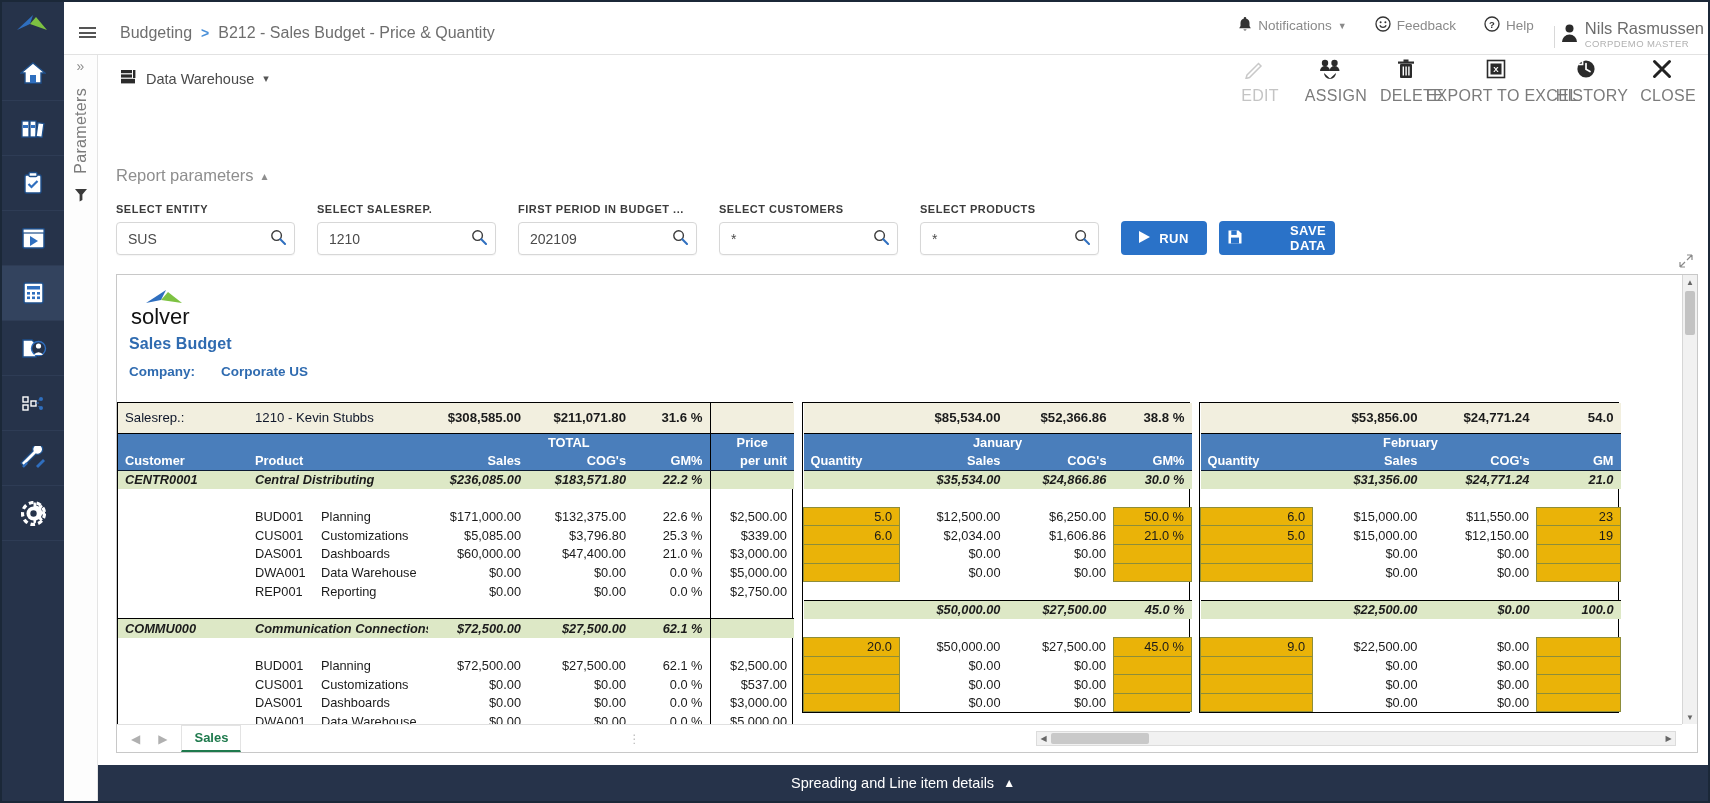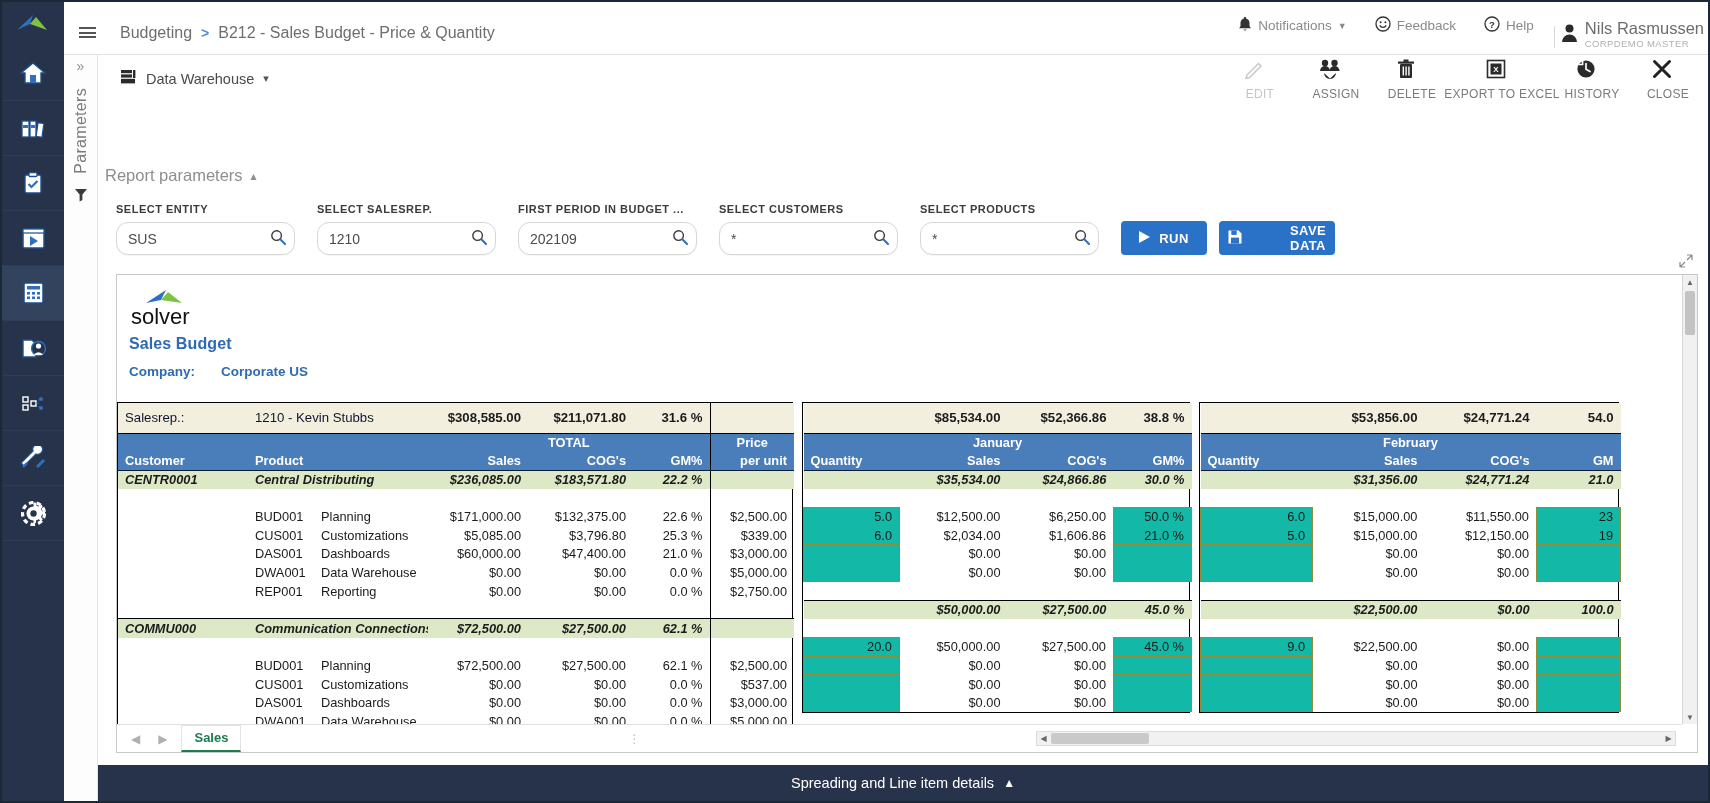--- a/index.html
+++ b/index.html
@@ -104,52 +104,52 @@
   
   .action-bar {
     position: absolute; right: 8px; top: 4px;
     display: flex; gap: 0px; align-items: flex-start;
   }
   .action-btn {
     width: 76px; display: flex; flex-direction: column; align-items: center;
     gap: 7px; cursor: pointer; padding-top: 8px;
   }
   .action-btn.wide { width: 104px; }
-  .action-btn .lbl { font-size: 12px; color:#7b7b7b; letter-spacing: .3px; white-space: nowrap; margin-left: 12px;}
+  .action-btn .lbl { font-size: 16px; color:#7b7b7b; letter-spacing: .3px; white-space: nowrap; margin-left: 12px;}
   .action-btn.disabled .lbl { color:#c4c4c4; }
   .action-btn .ic { height: 22px; display:flex; align-items:center; }
 
   
   .datasource {
     position:absolute; left: 22px; top: 22px;
     display:flex; align-items:center; gap:9px; cursor:pointer;
   }
   .datasource .ds-label { font-size: 14.5px; color: #4a4a4a; }
   .datasource .ds-caret { font-size: 11px; color:#555; }
 
   
   .rp-label {
-    position:absolute; left: 7px; top: 120px;
+    position:absolute; left: 18px; top: 120px;
     font-size: 16.5px; color: #8e8e8e; display:flex; align-items:center; gap: 8px;
     cursor:pointer;
   }
   .rp-label .caret { font-size: 12px; color:#8e8e8e; }
 
   
   .params {
     position:absolute; left: 18px; top: 157px; right: 10px;
     display:flex; align-items: flex-end; gap: 0px;
   }
   .pfield { width: 179px; margin-right: 22px; }
   .pfield .plabel {
     font-size: 11px; font-weight: bold; color:#3b3b3b; letter-spacing: .5px;
     margin-bottom: 7px; white-space: nowrap;
   }
   .pinput {
-    height: 33px; border: 1px solid #d7d7d7; border-radius: 12px;
+    height: 33px; border: 1px solid #d7d7d7; border-radius: 4px;
     background:#fff; display:flex; align-items:center;
     padding: 0 8px 0 11px; box-shadow: 0 1px 1px rgba(0,0,0,.04);
   }
   .pinput input {
     flex:1; border:0; outline:0; font-size: 14px; color:#4b4b4b;
     font-family: "Liberation Sans", sans-serif; background: transparent;
     min-width: 0;
   }
   .magnifier { flex: 0 0 auto; margin-left: 6px; cursor:pointer; }
   .btn {
@@ -207,21 +207,21 @@
   .r-hdr-top td { background:#4a7ebb; color:#fff; font-weight: bold; text-align:center; height: 19px;}
   .r-hdr td { background:#4a7ebb; color:#fff; font-weight: bold; height: 21px; border-bottom: 1.5px solid #0d1b33;}
   .r-group td {
     background:#dde8c6; font-style: italic; font-weight: bold; height: 25px;
     border-top: 1.5px solid #000;
   }
   .r-spacer td { height: 19px; }
   .r-data td { height: 18.6px; }
   .num { text-align: right; }
   .yellow {
-    background: #14b8a6; border: 1.2px solid #8d8d3a; text-align:right;
+    background: #eab308; border: 1.2px solid #8d8d3a; text-align:right;
     font-weight: normal;
   }
   .cell-input {
     display:block; width:100%; text-align:right; border:0; outline:0;
     background: transparent; font-family: "Liberation Sans", sans-serif;
     font-size: 12.8px; color:#1b1b1b; padding:0;
   }
   .vline { border-left: 1.5px solid #000; }
 
   

